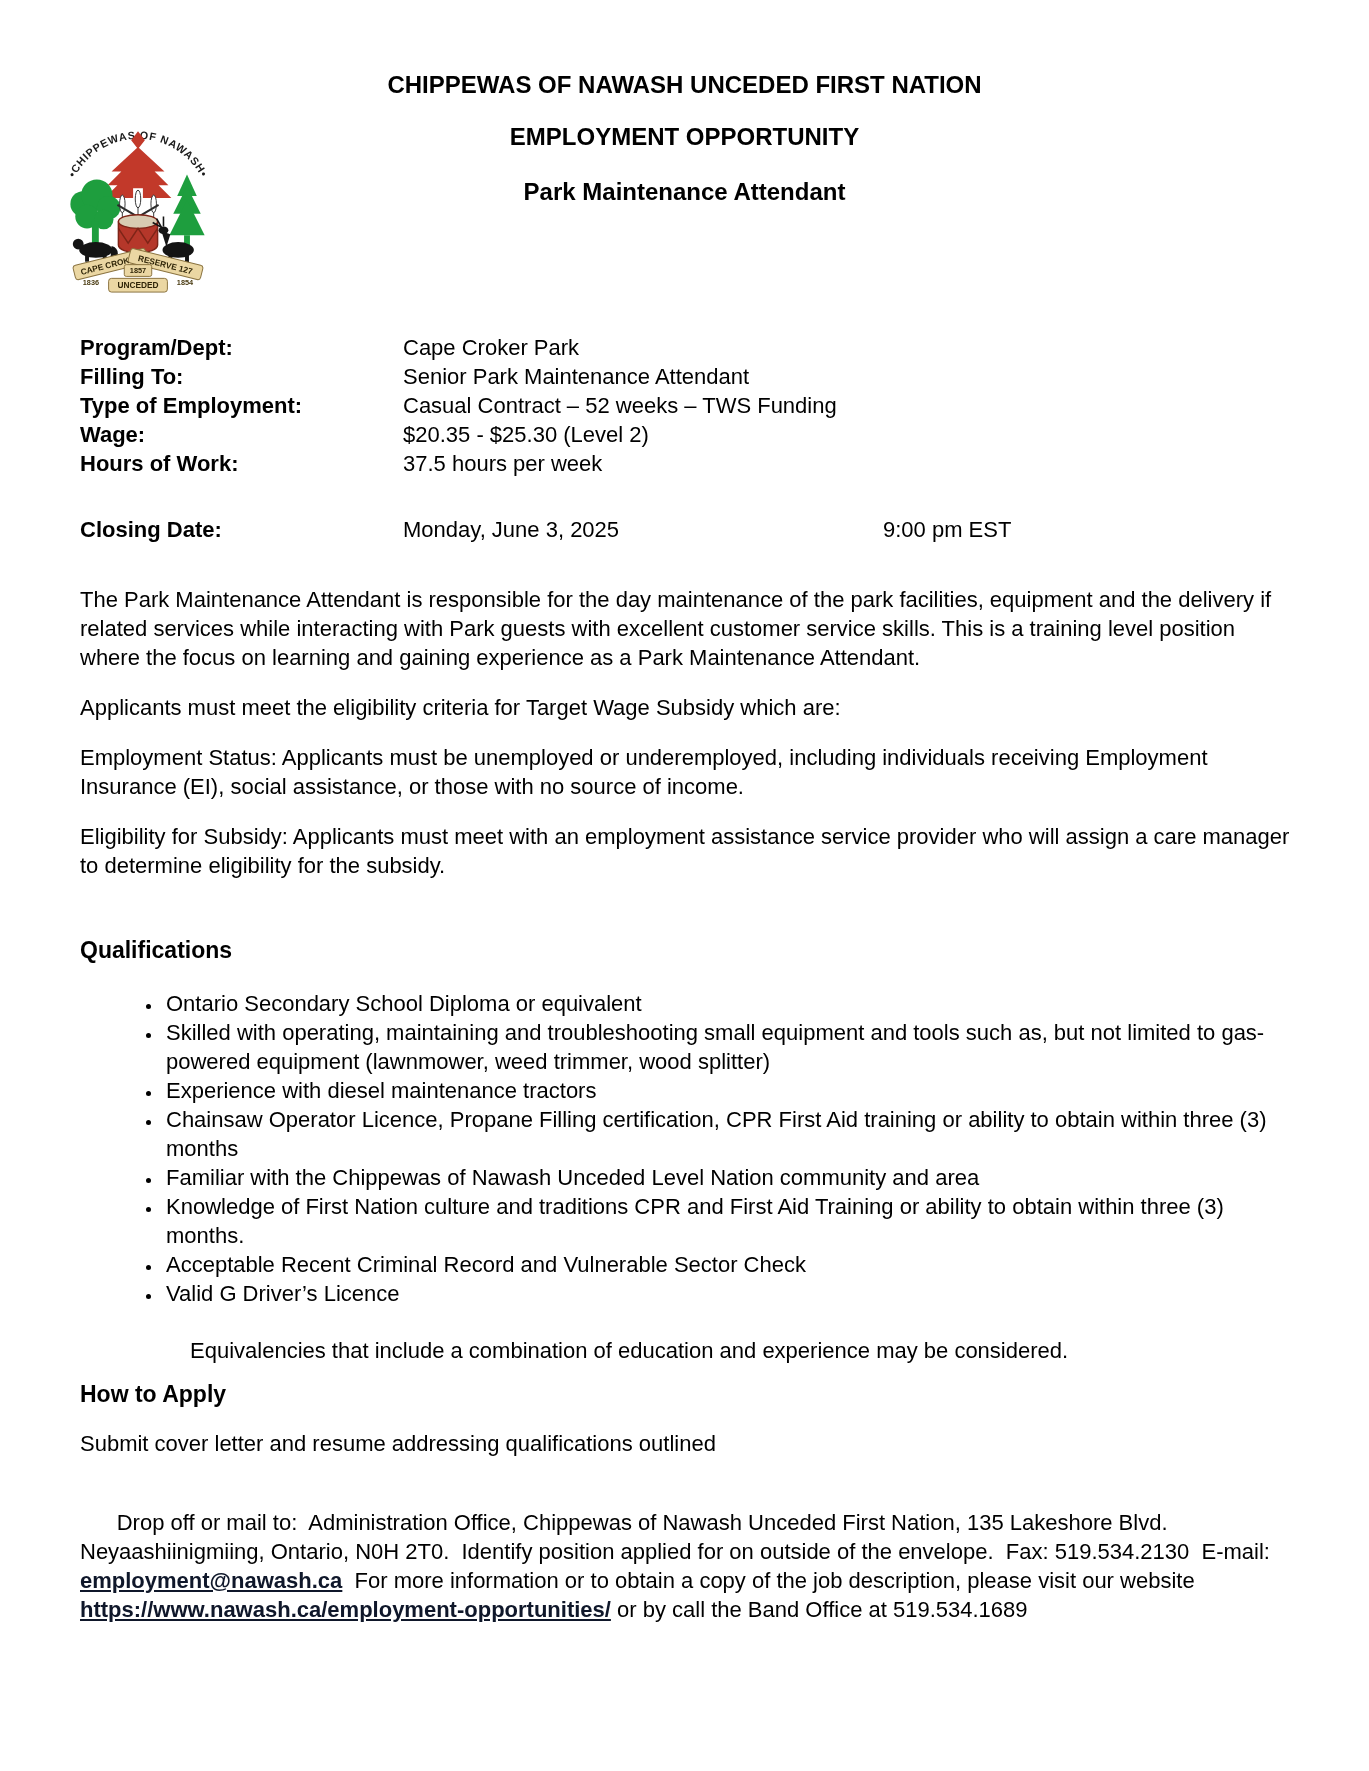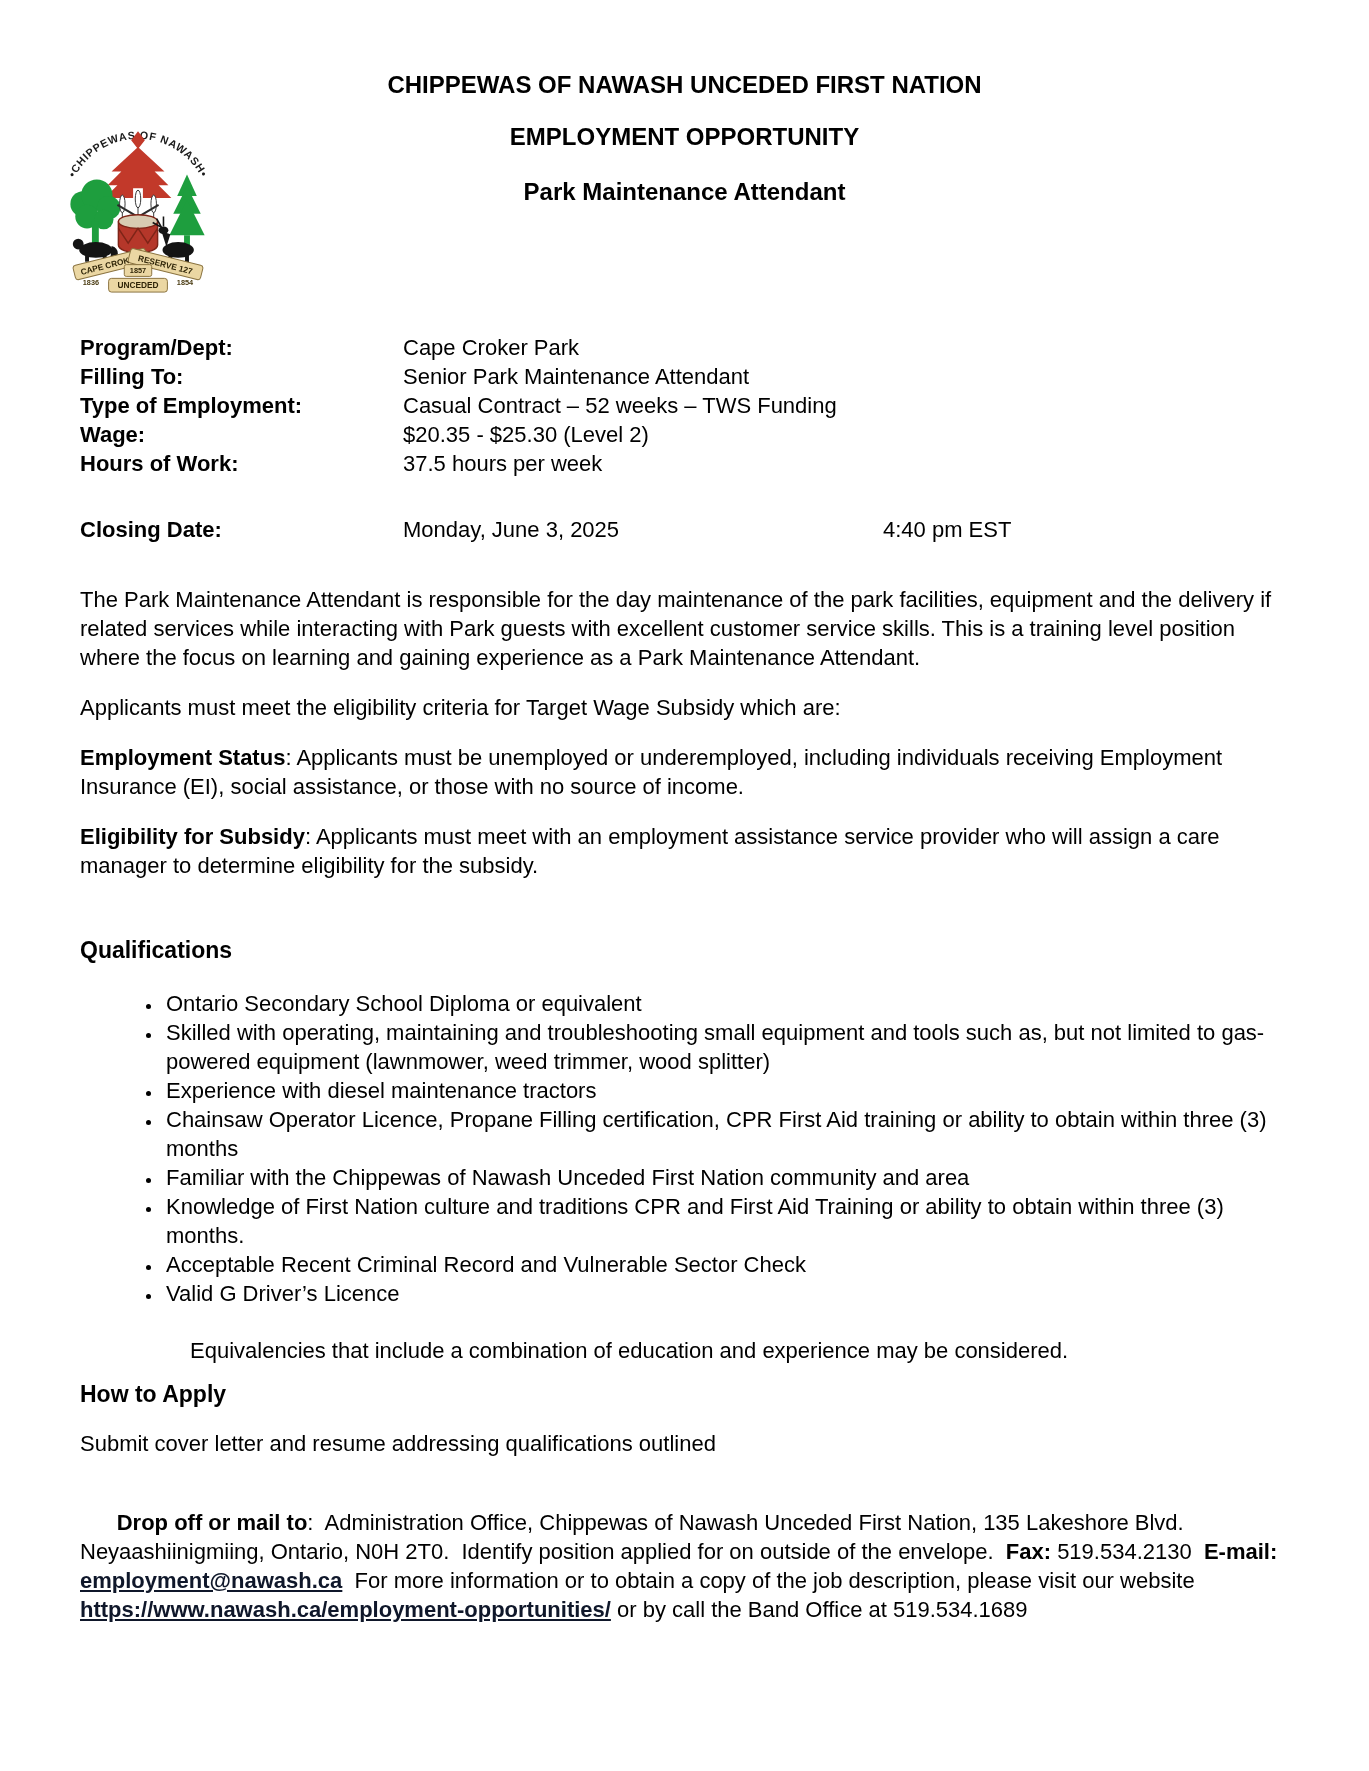--- a/index.html
+++ b/index.html
@@ -22,21 +22,21 @@
   .content { padding:0 77px 0 80px; }
 
   .drow { display:flex; }
   .dlabel { width:323px; font-weight:bold; flex:0 0 auto; }
   .dvalue { flex:1 1 auto; }
   .dvalue-date { flex:0 0 auto; width:480px; }
   .closing-row { margin-top:37px; }
 
   .para { margin-top:21px; }
   .intro { margin-top:41px; }
-  .b { font-weight:bold; }
+  .b { font-weight:normal; }
   .hsec { margin-top:57px; font-weight:bold; font-size:23px; line-height:27px; }
   .hsec-apply { margin-top:16px; }
 
   ul.quals { margin:25px 0 0 0; padding:0 0 0 82px; }
   ul.quals li { padding-left:4px; }
   ul.quals li::marker { font-size:16px; }
 
   .equiv { margin-top:28px; margin-left:110px; }
 
   .prewrap { white-space:pre-wrap; }
@@ -155,21 +155,21 @@
         <div class="dlabel">Wage:</div>
         <div class="dvalue">$20.35 - $25.30 (Level 2)</div>
       </div>
       <div class="drow">
         <div class="dlabel">Hours of Work:</div>
         <div class="dvalue">37.5 hours per week</div>
       </div>
       <div class="drow closing-row">
         <div class="dlabel">Closing Date:</div>
         <div class="dvalue dvalue-date">Monday, June 3, 2025</div>
-        <div class="dvalue">4:40 pm EST</div>
+        <div class="dvalue">9:00 pm EST</div>
       </div>
     </div>
 
     <div class="para intro">The Park Maintenance Attendant is responsible for the day maintenance of the park facilities, equipment and the delivery if related services while interacting with Park guests with excellent customer service skills. This is a training level position where the focus on learning and gaining experience as a Park Maintenance Attendant.</div>
 
     <div class="para">Applicants must meet the eligibility criteria for Target Wage Subsidy which are:</div>
 
     <div class="para">
       <span class="b">Employment Status</span><span>: Applicants must be unemployed or underemployed, including individuals receiving Employment Insurance (EI), social assistance, or those with no source of income.</span>
     </div>
@@ -178,21 +178,21 @@
       <span class="b">Eligibility for Subsidy</span><span>: Applicants must meet with an employment assistance service provider who will assign a care manager to determine eligibility for the subsidy.</span>
     </div>
 
     <div class="hsec">Qualifications</div>
 
     <ul class="quals">
       <li>Ontario Secondary School Diploma or equivalent</li>
       <li>Skilled with operating, maintaining and troubleshooting small equipment and tools such as, but not limited to gas-powered equipment (lawnmower, weed trimmer, wood splitter)</li>
       <li>Experience with diesel maintenance tractors</li>
       <li>Chainsaw Operator Licence, Propane Filling certification, CPR First Aid training or ability to obtain within three (3) months</li>
-      <li>Familiar with the Chippewas of Nawash Unceded First Nation community and area</li>
+      <li>Familiar with the Chippewas of Nawash Unceded Level Nation community and area</li>
       <li>Knowledge of First Nation culture and traditions CPR and First Aid Training or ability to obtain within three (3) months.</li>
       <li>Acceptable Recent Criminal Record and Vulnerable Sector Check</li>
       <li>Valid G Driver’s Licence</li>
     </ul>
 
     <div class="equiv">Equivalencies that include a combination of education and experience may be considered.</div>
 
     <div class="hsec hsec-apply">How to Apply</div>
 
     <div class="para">Submit cover letter and resume addressing qualifications outlined</div>

